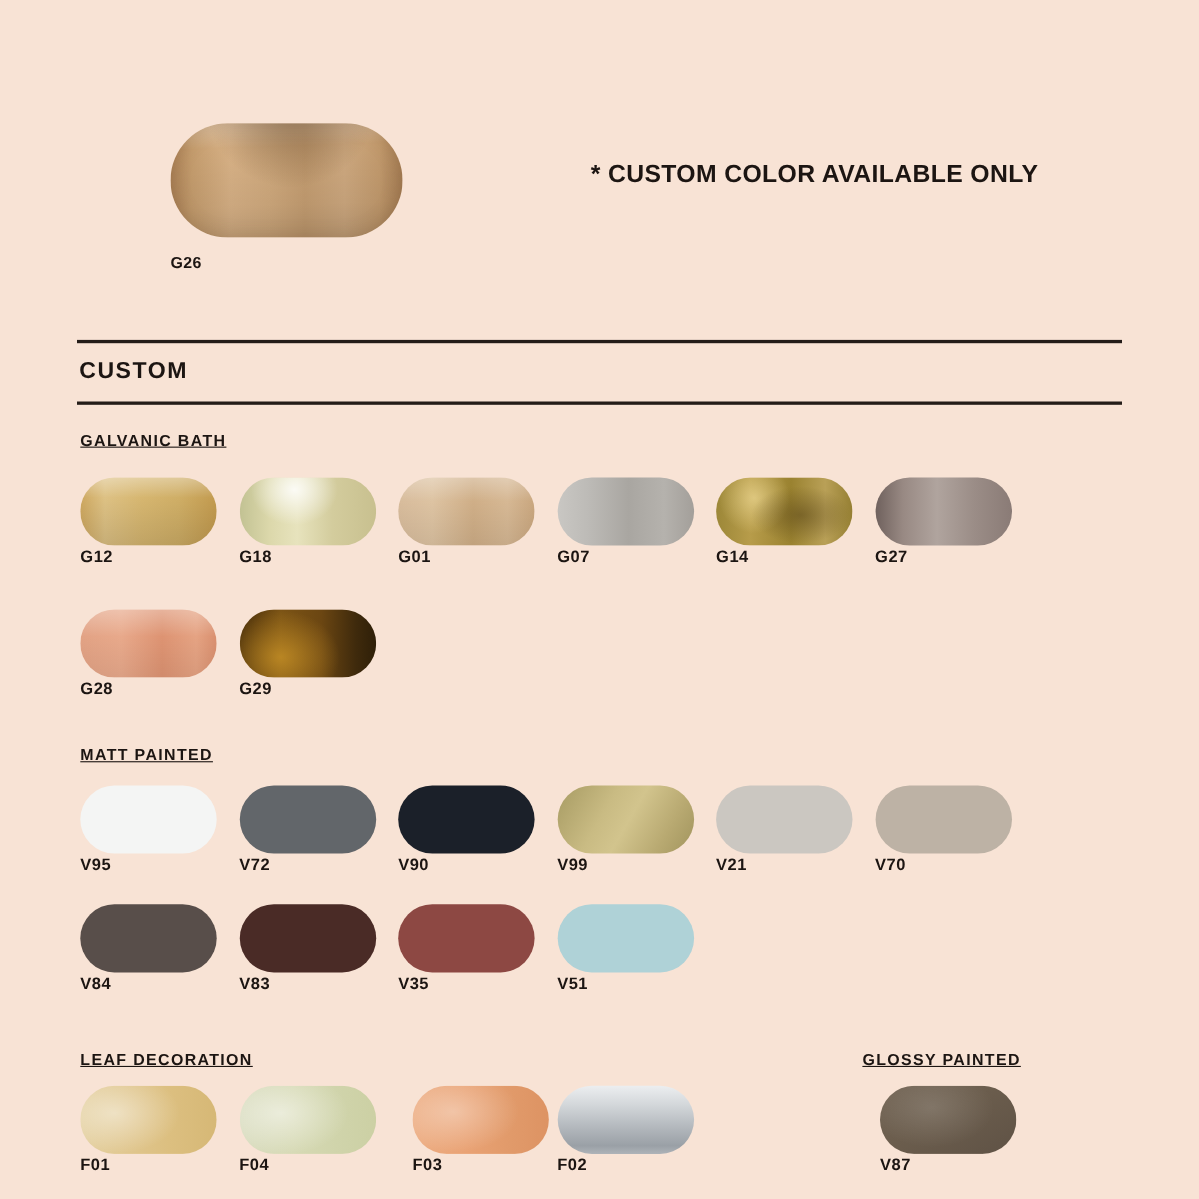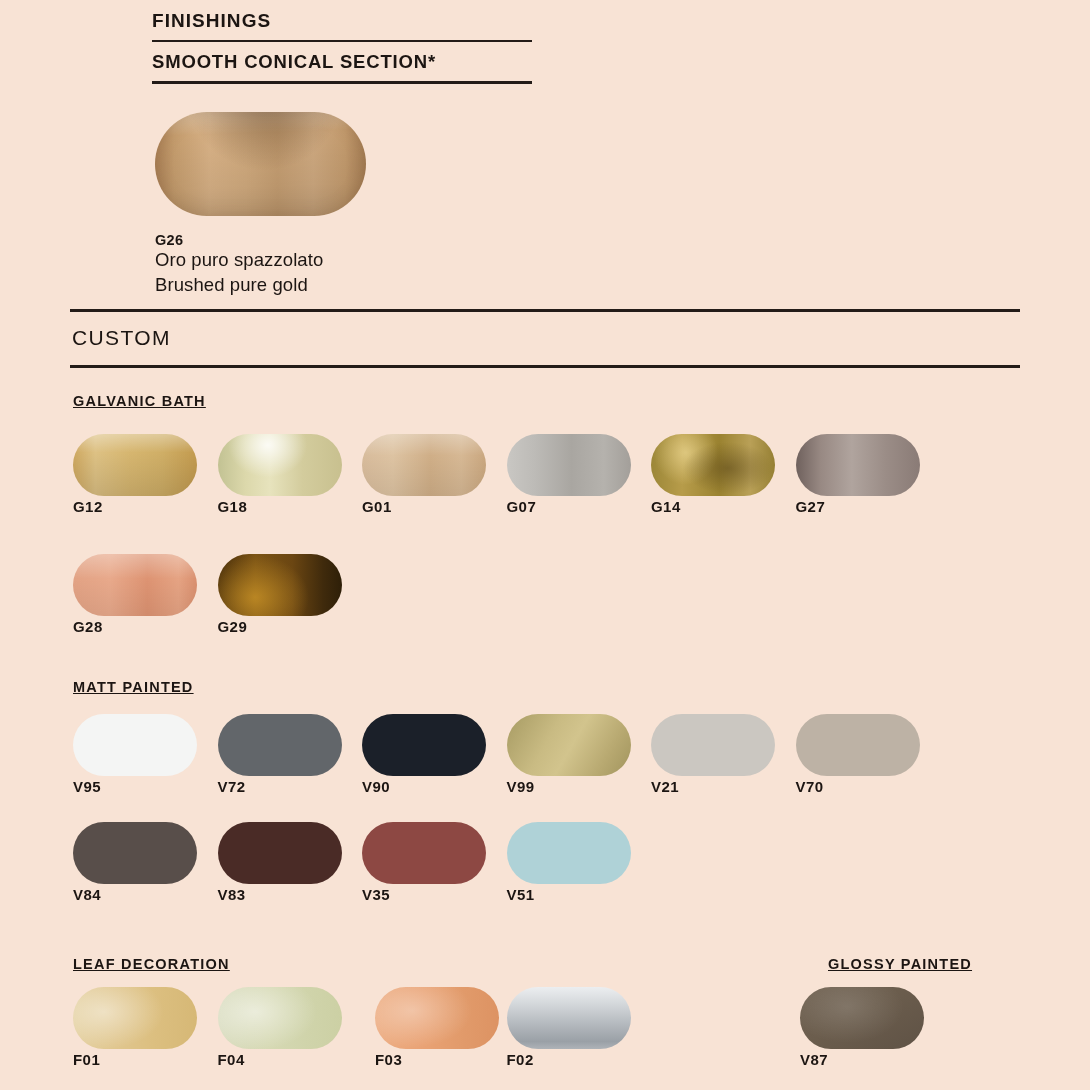--- a/index.html
+++ b/index.html
@@ -46,59 +46,50 @@
   
   .note{
     position:absolute;left:537px;top:143px;width:500px;
     font-size:22.5px;font-weight:700;letter-spacing:.015em;line-height:1.32;
   }
 
   
   .band{position:absolute;left:70px;top:309px;width:950px;}
   .band .rule{height:3px;background:#241c18;}
   .band-title{
-    font-size:21px;font-weight:400;letter-spacing:.065em;
+    font-size:21px;font-weight:700;letter-spacing:.065em;
     padding:14px 0 15px 2px;
   }
 
   
   .group-label{
     position:absolute;font-size:14.5px;font-weight:700;letter-spacing:.085em;text-decoration:underline;
   }
   .row{position:absolute;left:73px;}
   .cell{position:absolute;top:0;width:124px;}
   .chip{width:124px;height:62px;border-radius:31px;}
   .code{
     margin-top:2px;font-size:15px;font-weight:700;letter-spacing:.03em;
   }
 </style>
 </head>
 <body style="background: rgb(248, 227, 213);">
 
 <div class="page">
 
-  <div class="top-head">
-    <div class="hdr-title">FINISHINGS</div>
-    <div class="rule-thin"></div>
-    <div class="hdr-sub">SMOOTH CONICAL SECTION*</div>
-    <div class="rule-sub"></div>
-  </div>
 
   <div class="featured">
     <div class="feat-chip"></div>
     <div class="feat-cap">
       <div class="feat-code">G26</div>
-      <div class="feat-names">
-        <div>Oro puro spazzolato</div>
-        <div>Brushed pure gold</div>
-      </div>
     </div>
   </div>
 
   <div class="note">
+    <div>* CUSTOM COLOR AVAILABLE ONLY</div>
   </div>
 
   <div class="band">
     <div class="rule"></div>
     <div class="band-title">CUSTOM</div>
     <div class="rule"></div>
   </div>
 
   <div id="groups-mount">
       <div class="group-label" style="left: 73px; top: 393px;">GALVANIC BATH</div>
@@ -195,21 +186,21 @@
         </div>
         <div class="cell" style="left: 302px;">
           <div class="chip" style="background: radial-gradient(80% 100% at 30% 38%, rgba(255, 255, 255, 0.35) 0%, rgba(255, 255, 255, 0) 60%), linear-gradient(90deg, rgb(237, 174, 132) 0%, rgb(233, 162, 116) 40%, rgb(225, 154, 106) 72%, rgb(221, 147, 99) 100%);"></div>
           <div class="code">F03</div>
         </div>
         <div class="cell" style="left: 433.5px;">
           <div class="chip" style="background: linear-gradient(rgb(236, 238, 240) 0%, rgb(211, 215, 218) 28%, rgb(178, 183, 188) 62%, rgb(154, 160, 166) 88%, rgb(174, 179, 184) 100%);"></div>
           <div class="code">F02</div>
         </div>
       </div>
-      <div class="group-label" style="left: 828px; top: 956px;">GLOSSY PAINTED</div>
+      <div class="group-label" style="left: 784px; top: 956px;">GLOSSY PAINTED</div>
       <div class="row" style="left: 800px; top: 987px;">
         <div class="cell" style="left: 0px;">
           <div class="chip" style="background: radial-gradient(70% 90% at 38% 32%, rgba(255, 255, 255, 0.14) 0%, rgba(255, 255, 255, 0) 65%), linear-gradient(150deg, rgb(115, 101, 85) 0%, rgb(107, 93, 77) 45%, rgb(95, 82, 69) 100%);"></div>
           <div class="code">V87</div>
         </div>
       </div>
     </div>
 
 </div>
 

